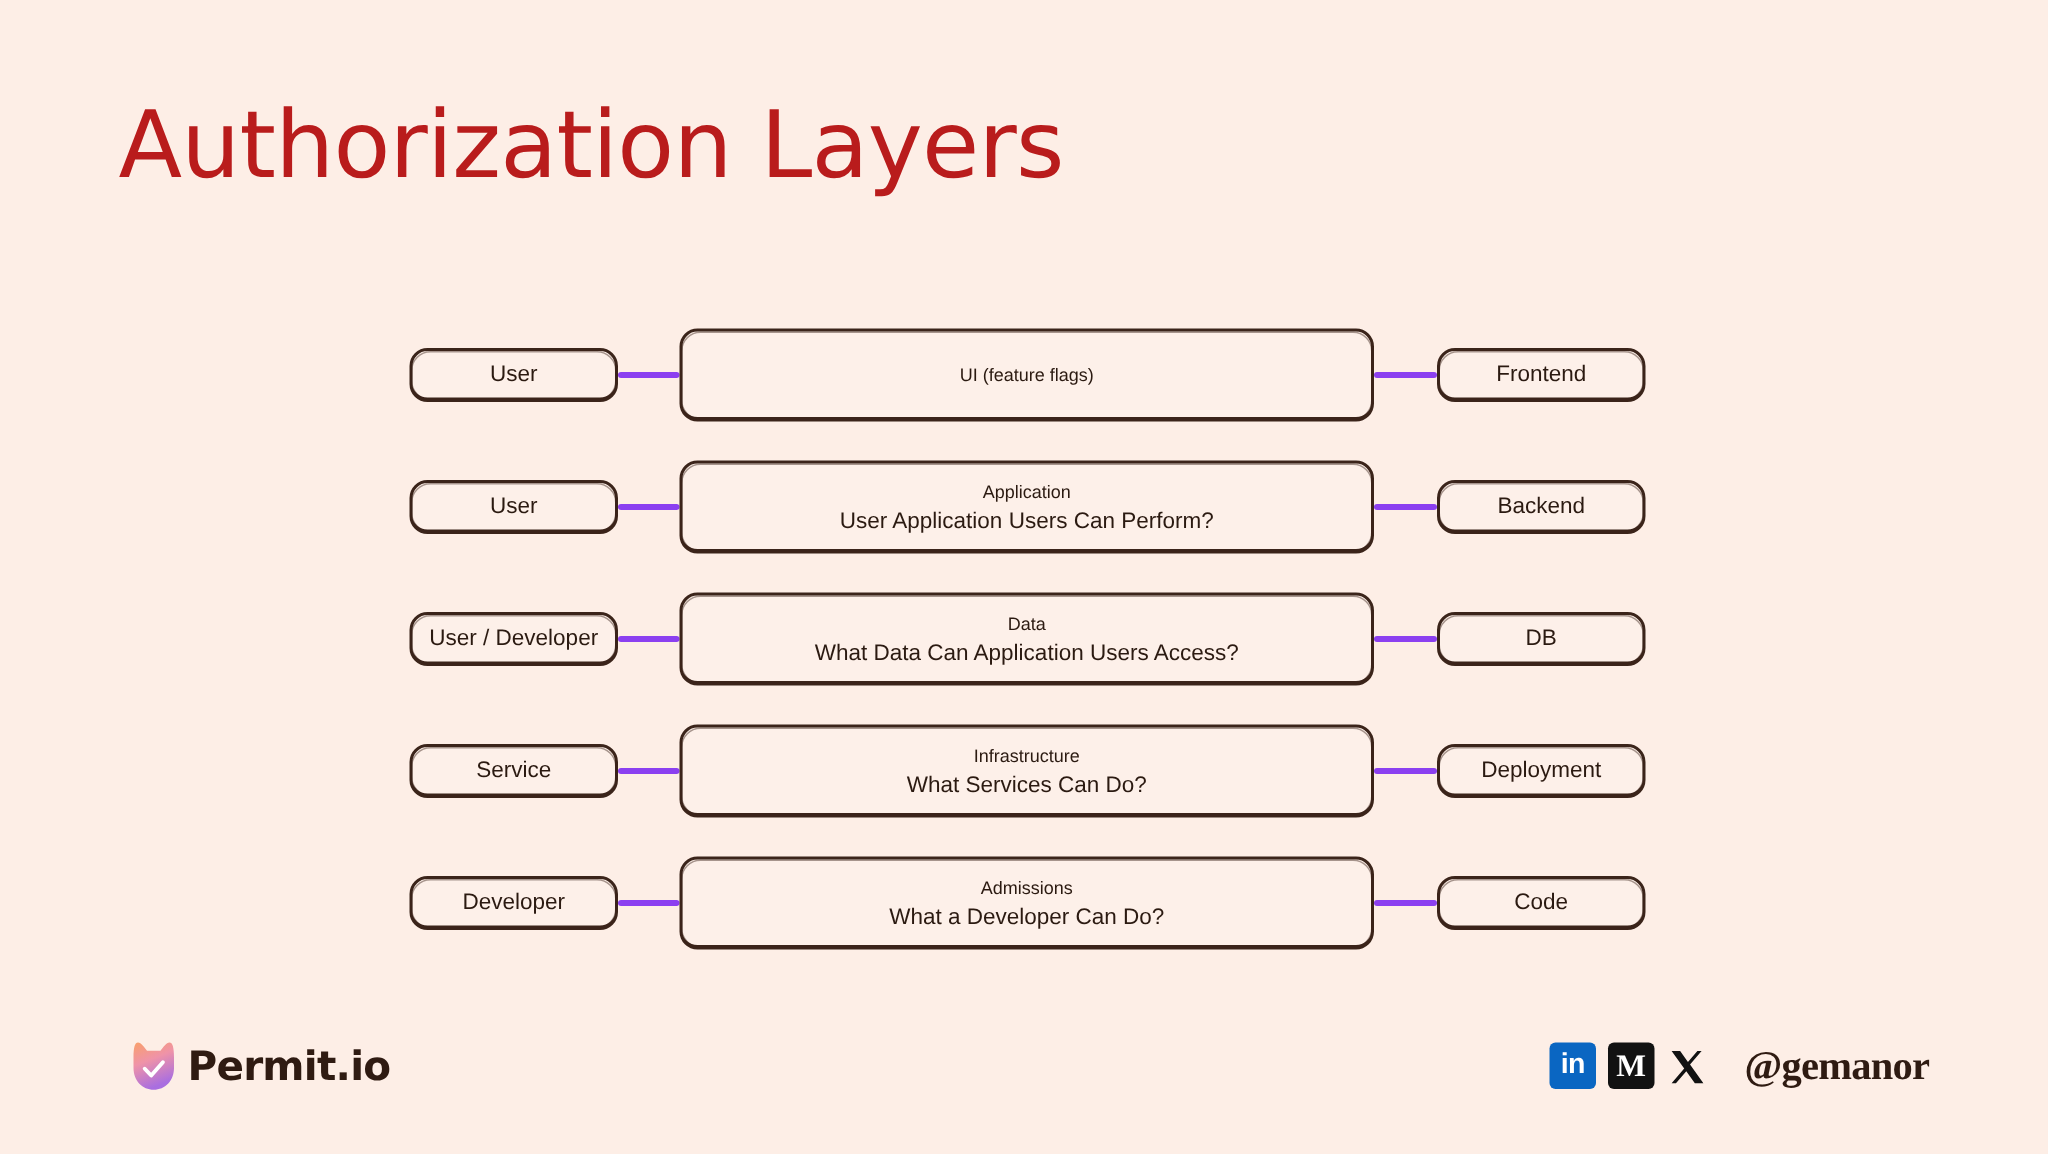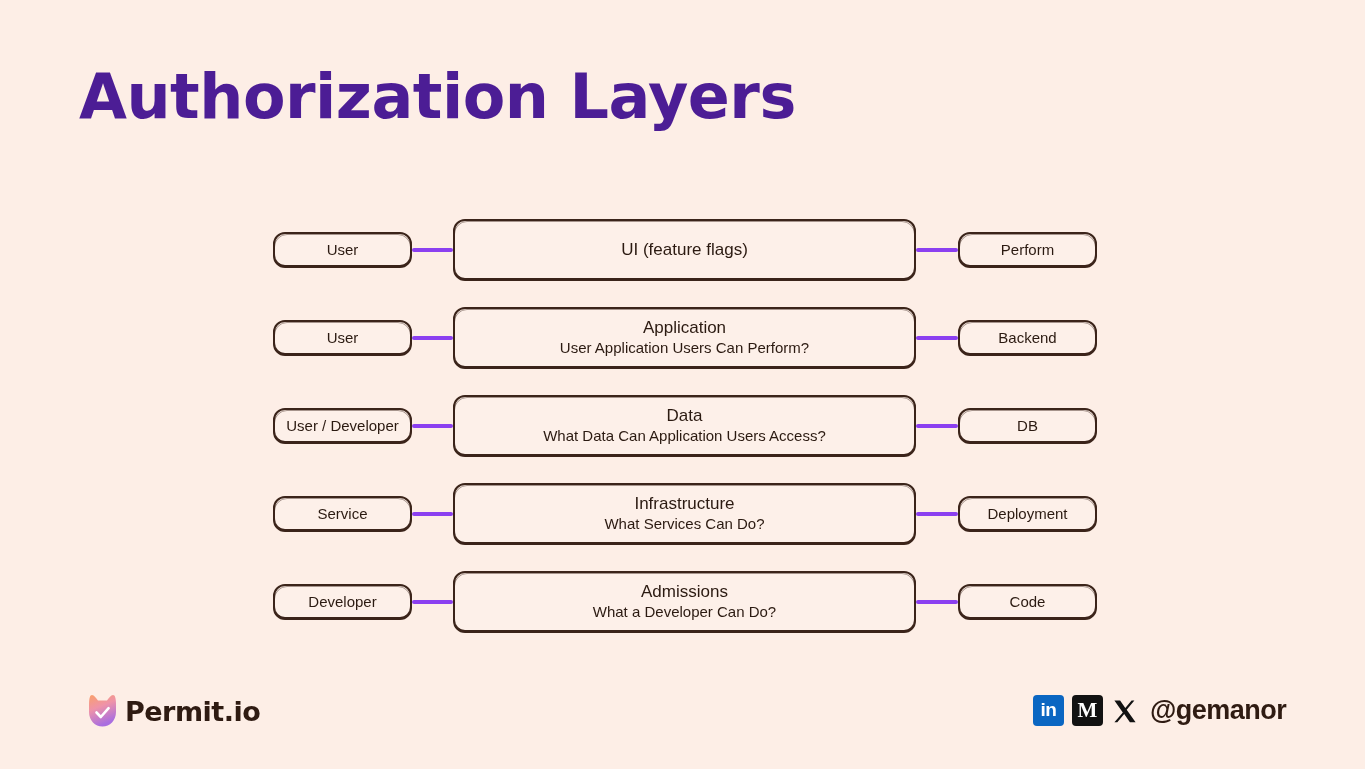--- a/index.html
+++ b/index.html
@@ -14,23 +14,23 @@
     overflow: hidden;
     position: relative;
   }
 
   
   .slide-title {
     position: absolute;
     left: 79px;
     top: 63px;
     font-size: 62px;
-    font-weight: 700;
+    font-weight: 400;
     letter-spacing: -0.5px;
-    color: #4c1d95;
+    color: #b91c1c;
     font-family: "DejaVu Sans", sans-serif;
     line-height: 1.1;
     white-space: nowrap;
   }
 
   
   .diagram {
     position: absolute;
     left: 273px;
     top: 222px;
@@ -87,21 +87,21 @@
     flex: none;
   }
   .side-box.wide-text { font-size: 15px; }
 
   .center-box {
     width: 463px;
     height: 62px;
     flex: none;
   }
   .center-box .line-1 {
-    font-size: 17px;
+    font-size: 12px;
     line-height: 20px;
   }
   .center-box .line-2 {
     font-size: 15px;
     line-height: 20px;
   }
 
   .connector {
     flex: none;
     height: 4px;
@@ -176,47 +176,47 @@
   .soc-x {
     width: 28px;
     height: 31px;
     background: transparent;
     color: #121212;
     display: flex;
     align-items: center;
     justify-content: center;
   }
   .handle {
-    font-family: Liberation Sans, sans-serif;
+    font-family: Liberation Serif, serif;
     font-size: 27px;
     font-weight: bold;
     color: #2f1b12;
     letter-spacing: -0.5px;
     line-height: 1;
-    margin-left: 3px;
+    margin-left: 16px;
   }
 </style>
 </head>
 <body>
 
 <div class="slide-title">Authorization Layers</div>
 
 <div class="diagram">
 
   <div class="layer-row r0">
     <div class="sk-box side-box">
       <span>User</span>
     </div>
     <div class="connector left"></div>
     <div class="sk-box center-box">
       <span class="line-1">UI (feature flags)</span>
     </div>
     <div class="connector right"></div>
     <div class="sk-box side-box">
-      <span>Perform</span>
+      <span>Frontend</span>
     </div>
   </div>
 
   <div class="layer-row r1">
     <div class="sk-box side-box">
       <span>User</span>
     </div>
     <div class="connector left"></div>
     <div class="sk-box center-box">
       <span class="line-1">Application</span>

